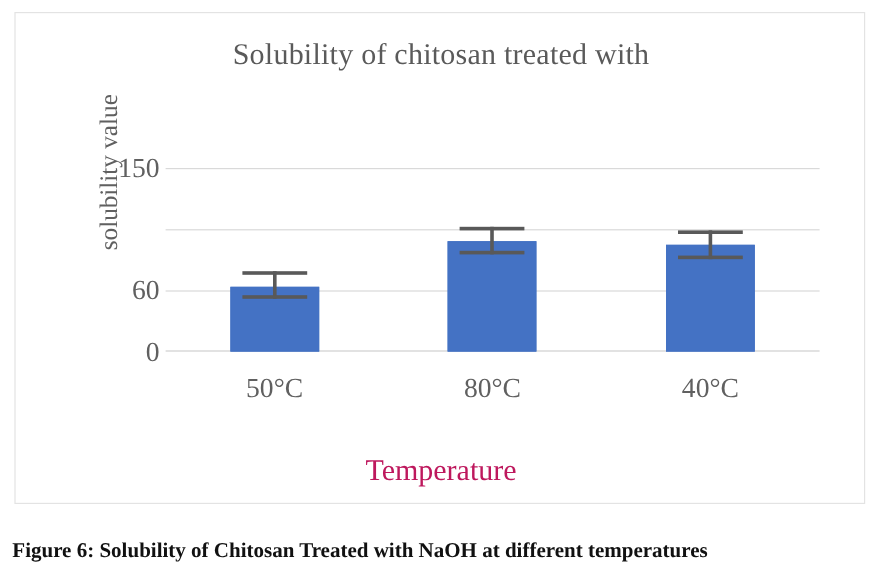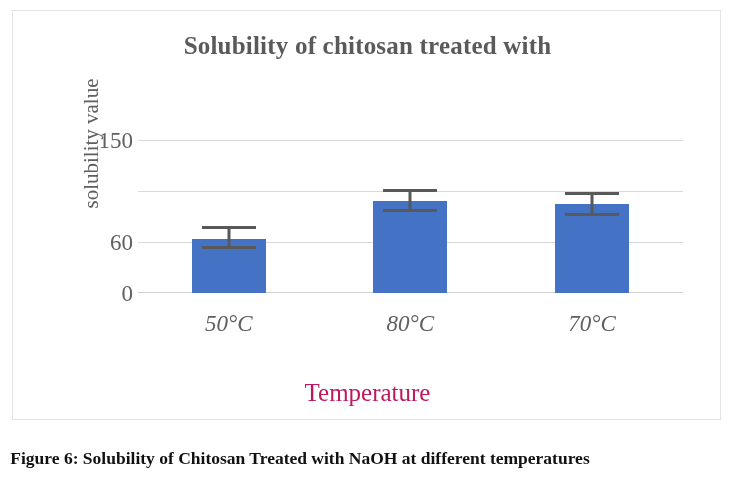--- a/index.html
+++ b/index.html
@@ -38,21 +38,21 @@
     position: absolute;
     left: 0;
     top: 18px;
     width: 709px;
     text-align: center;
     font-family: "Liberation Serif", serif;
     font-size: 25px;
     line-height: 34px;
     color: #5a5a5a;
     letter-spacing: 0.2px;
-    font-weight: 700;
+    font-weight: 400;
   }
   #chart-title .line { display: block; white-space: nowrap; }
 
   
   
   #plot-area {
     position: absolute;
     left: 125px;      
     top: 129px;       
     width: 545px;
@@ -155,21 +155,20 @@
   }
   .xtick {
     position: absolute;
     top: 0;
     text-align: center;
     font-family: "Liberation Serif", serif;
     font-size: 23px;
     color: #606060;
     transform: translateX(-50%);
     white-space: nowrap;
-    font-style: italic;
   }
 
   
   #x-axis-title {
     position: absolute;
     left: 0;
     top: 368px;
     width: 709px;
     text-align: center;
     font-family: "Liberation Serif", serif;
@@ -242,21 +241,21 @@
           <div class="cap top"></div>
           <div class="cap bottom"></div>
         </div>
       </div>
 
     </div>
 
     <div id="x-labels">
       <div class="xtick" style="left:90.8px;">50°C</div>
       <div class="xtick" style="left:272.4px;">80°C</div>
-      <div class="xtick" style="left:454px;">70°C</div>
+      <div class="xtick" style="left:454px;">40°C</div>
     </div>
 
     <div id="x-axis-title">Temperature</div>
 
   </div>
 
   <div id="figure-caption">Figure 6: Solubility of Chitosan Treated with NaOH at different temperatures</div>
 
 </div>
 

